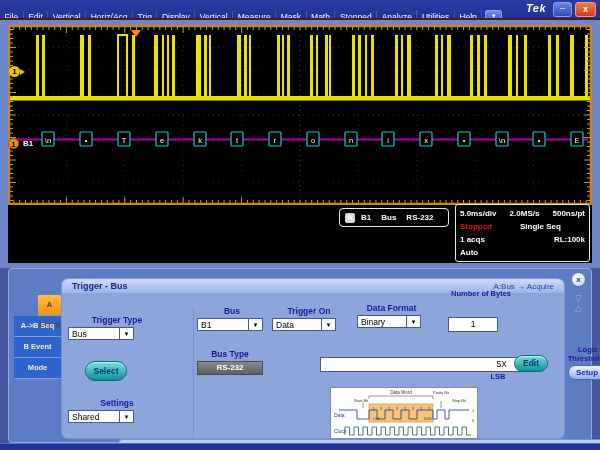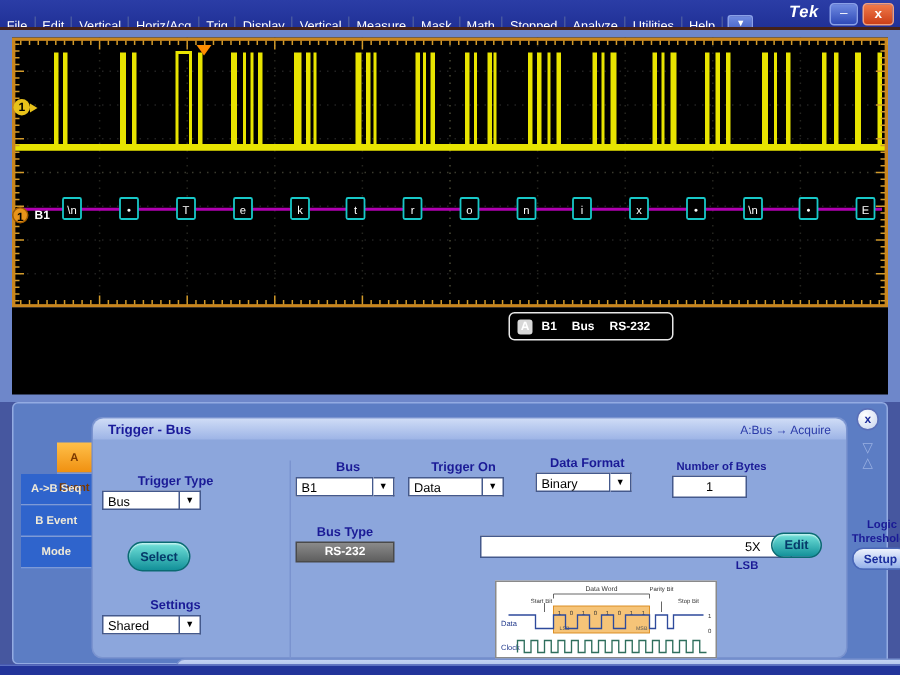--- a/index.html
+++ b/index.html
@@ -502,20 +502,38 @@
     <div class="readout-strip"></div>
 
 
     <div class="bus-box">
       <span class="abadge" style="margin-right:6px;">A</span>
       <span>B1</span>
       <span>Bus</span>
       <span>RS-232</span>
     </div>
 
+    <div class="acq-panel">
+      <div class="acq-row">
+        <span>5.0ms/div</span>
+        <span>2.0MS/s</span>
+        <span>500ns/pt</span>
+      </div>
+      <div class="acq-row" style="justify-content:flex-start;">
+        <span class="stopped">Stopped</span>
+        <span style="margin-left:28px;">Single Seq</span>
+      </div>
+      <div class="acq-row">
+        <span>1 acqs</span>
+        <span>RL:100k</span>
+      </div>
+      <div class="acq-row" style="justify-content:flex-start;">
+        <span>Auto</span>
+      </div>
+    </div>
   </div>
 
   <div class="dialog">
     <div class="inner">
       <div class="titlebar">
         <span class="title">Trigger - Bus</span>
         <span class="context">A:Bus → Acquire</span>
       </div>
       <div class="vsep"></div>
 
@@ -544,21 +562,21 @@
         <span class="dd-val">Data</span>
         <span class="dd-btn">▼</span>
       </div>
 
       <div class="dlabel" style="left:292px;top:24px;width:75px;">Data Format</div>
       <div class="dd" style="left:295px;top:36px;width:64px;">
         <span class="dd-val">Binary</span>
         <span class="dd-btn">▼</span>
       </div>
 
-      <div class="dlabel" style="left:378px;top:27px;width:82px;font-size:7.5px;">Number of Bytes</div>
+      <div class="dlabel" style="left:378px;top:10px;width:82px;font-size:7.5px;">Number of Bytes</div>
       <div class="numinput" style="left:386px;top:38px;width:48px;">1</div>
 
       <div class="patfield" style="left:258px;top:78px;width:186px;">5X</div>
       <div class="dlabel" style="left:424px;top:93px;width:24px;font-size:7.5px;">LSB</div>
       <div class="tealbtn" style="left:452px;top:76px;width:32px;height:15px;line-height:15px;">Edit</div>
 
       <div class="dlabel" style="left:496px;top:66px;width:60px;font-size:7.5px;">Logic</div>
       <div class="dlabel" style="left:496px;top:75px;width:60px;font-size:7.5px;">Thresholds</div>
       <div class="setupbtn" style="left:506px;top:86px;width:36px;height:13px;line-height:13px;">Setup</div>
 

